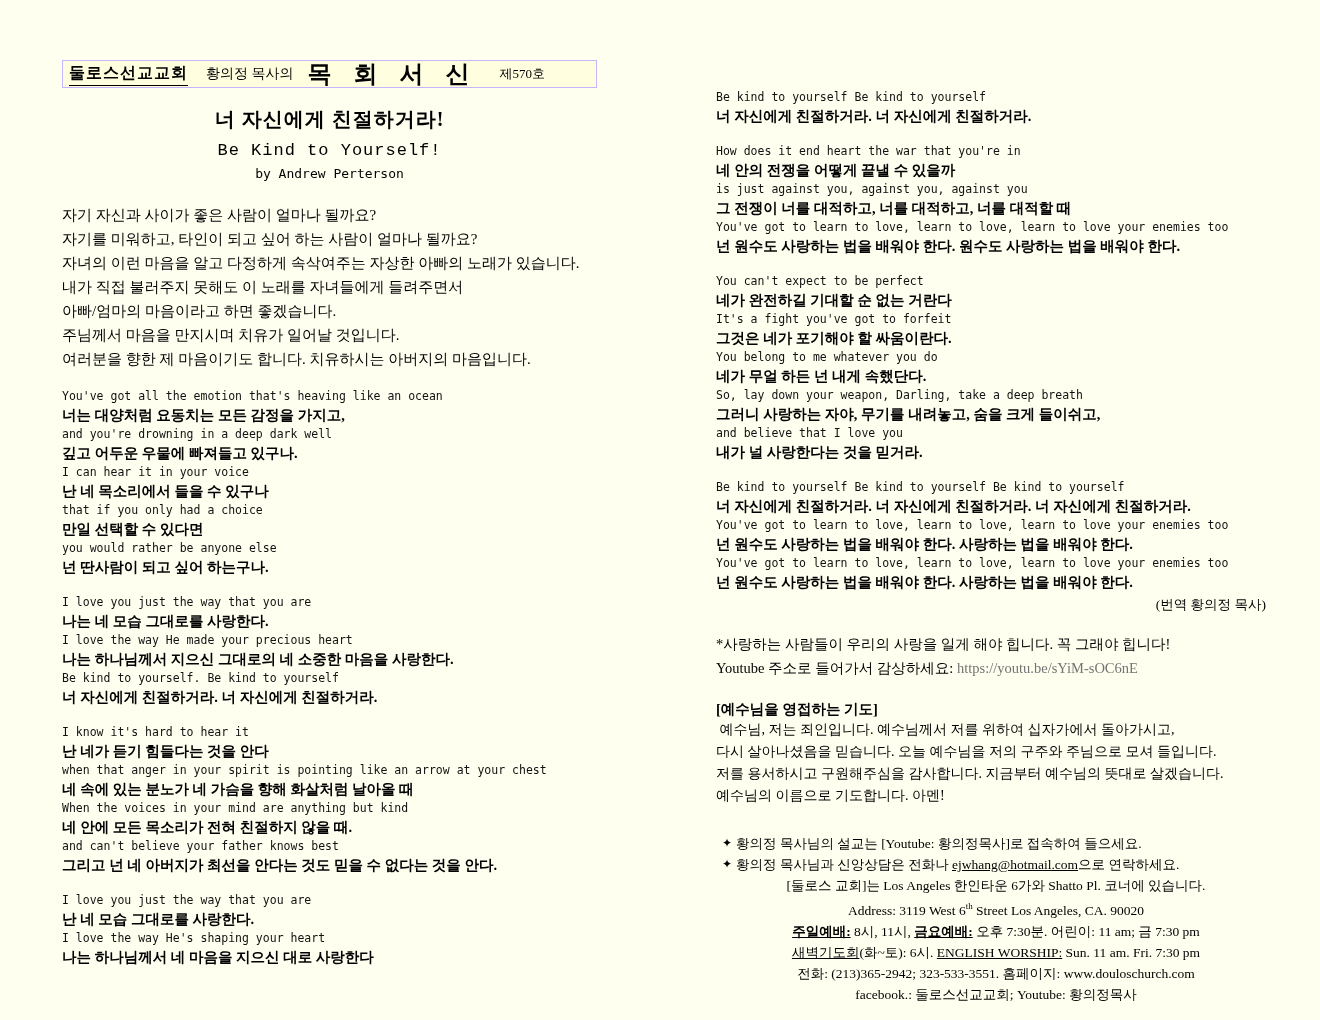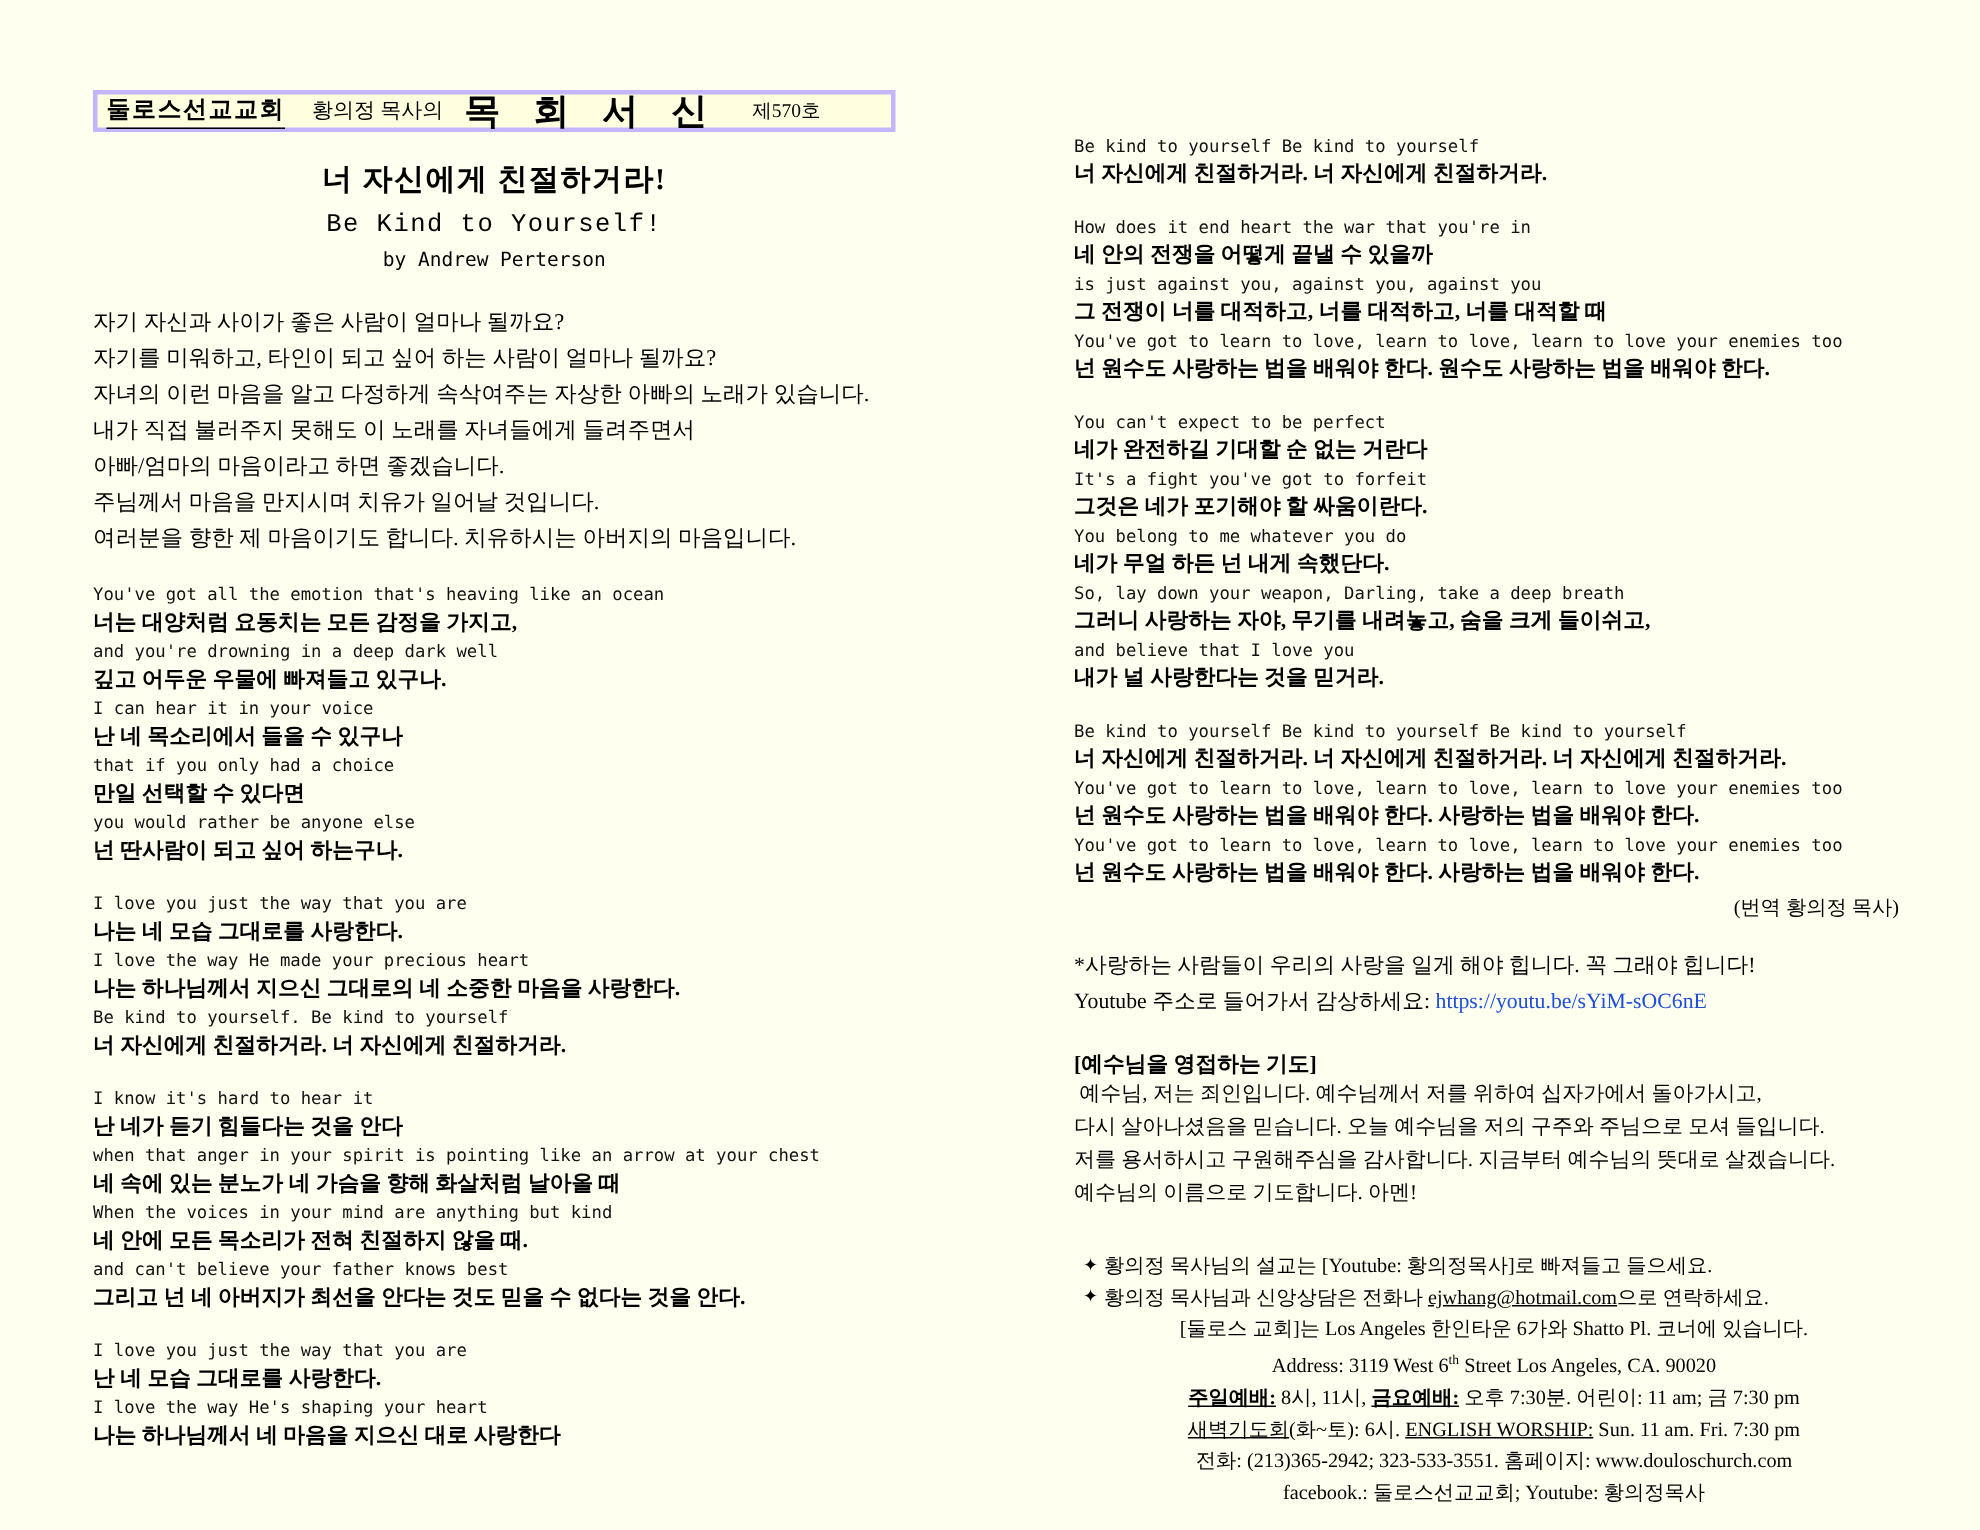--- a/index.html
+++ b/index.html
@@ -29,21 +29,21 @@
   }
   .col-right {
     position: absolute;
     left: 716px;
     top: 88px;
     width: 560px;
   }
 
   
   .masthead {
-    border: 3px solid #c4b5fd;
+    border: 1px solid #c4b5fd;
     background: #ffffe0;
     height: 28px;
     width: 535px;
     display: flex;
     align-items: center;
     padding: 0 6px;
     box-sizing: border-box;
   }
   .mast-church {
     font-family: "Liberation Serif", serif;
@@ -128,21 +128,21 @@
     margin-top: 4px;
     padding-right: 10px;
   }
 
   .note {
     margin-top: 18px;
     font-family: "Liberation Serif", serif;
     font-size: 14.5px;
     line-height: 24px;
   }
-  .note .link { text-decoration: none; color: #1d4ed8; text-align: right; }
+  .note .link { text-decoration: none; color: #737373; text-align: right; }
 
   .prayer-head {
     margin-top: 20px;
     font-family: "Liberation Serif", serif;
     font-size: 14.5px;
     font-weight: bold;
   }
   .prayer-body {
     font-family: "Liberation Serif", serif;
     font-size: 14px;
@@ -298,21 +298,21 @@
     <div class="prayer-body">
       <div> 예수님, 저는 죄인입니다. 예수님께서 저를 위하여 십자가에서 돌아가시고,</div>
       <div>다시 살아나셨음을 믿습니다. 오늘 예수님을 저의 구주와 주님으로 모셔 들입니다.</div>
       <div>저를 용서하시고 구원해주심을 감사합니다. 지금부터 예수님의 뜻대로 살겠습니다.</div>
       <div>예수님의 이름으로 기도합니다. 아멘!</div>
     </div>
 
     <div class="footer">
       <div class="bullet-line">
         <span class="bullet">✦</span>
-        <span>황의정 목사님의 설교는 [Youtube: 황의정목사]로 빠져들고 들으세요.</span>
+        <span>황의정 목사님의 설교는 [Youtube: 황의정목사]로 접속하여 들으세요.</span>
       </div>
       <div class="bullet-line">
         <span class="bullet">✦</span>
         <span>
           <span>황의정 목사님과 신앙상담은 전화나 </span><a class="plain" href="#">ejwhang@hotmail.com</a><span>으로 연락하세요.</span>
         </span>
       </div>
 
       <div class="footer-center">[둘로스 교회]는 Los Angeles 한인타운 6가와 Shatto Pl. 코너에 있습니다.</div>
       <div class="footer-center">

